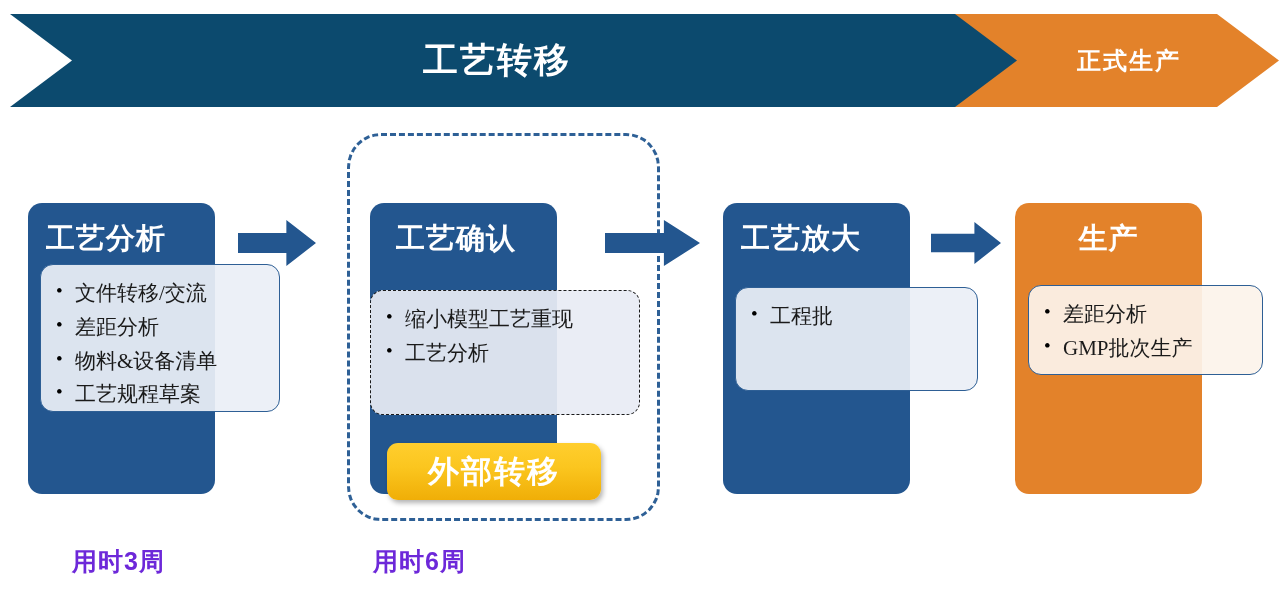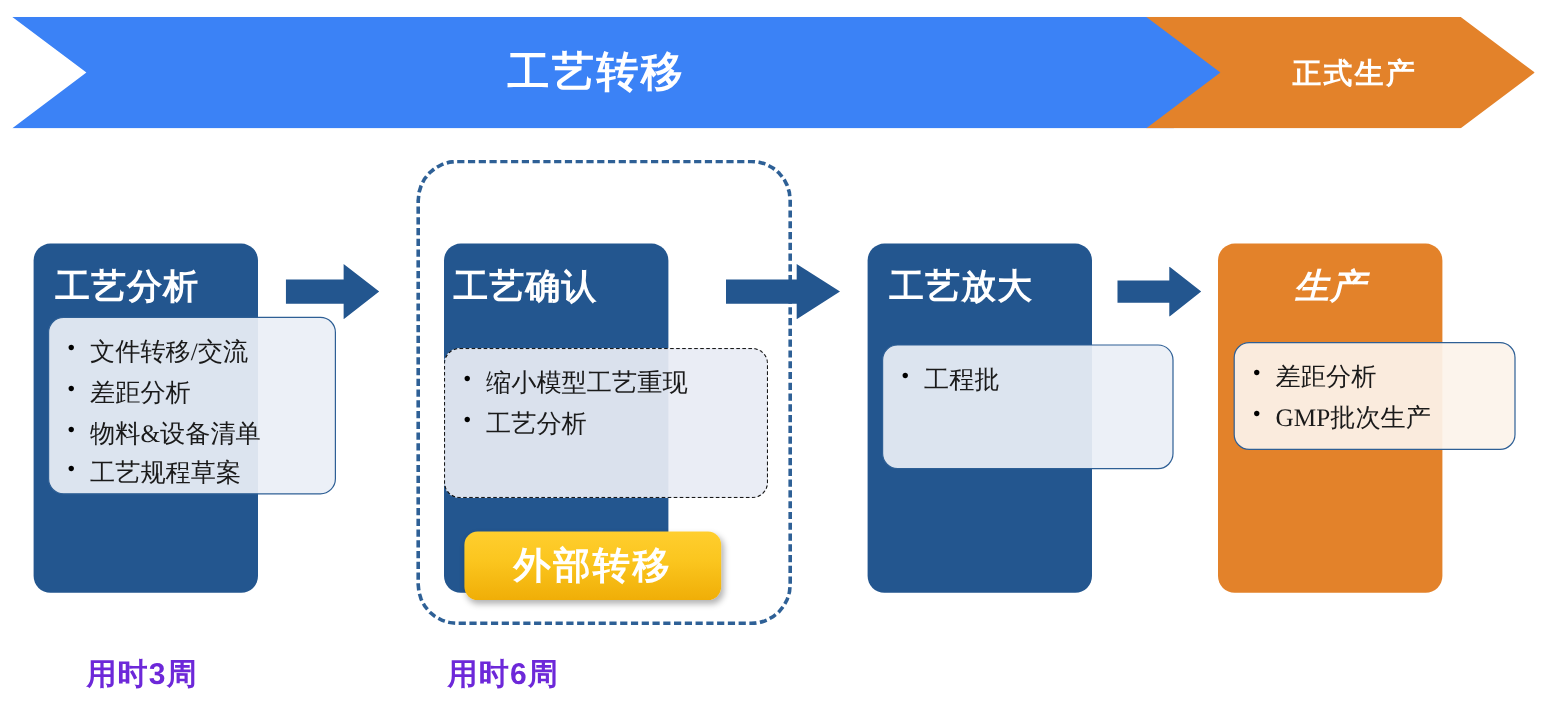--- a/index.html
+++ b/index.html
@@ -30,21 +30,21 @@
     justify-content: center;
     color: #ffffff;
     font-weight: bold;
     letter-spacing: 2px;
   }
   .banner-phase {
     left: 10px;
     top: 14px;
     width: 1030px;
     height: 93px;
-    background: #3b82f6;
+    background: #0c4a6e;
     -webkit-clip-path: polygon(0 0, calc(100% - 62px) 0, 100% 50%, calc(100% - 62px) 100%, 0 100%, 62px 50%);
     clip-path: polygon(0 0, calc(100% - 62px) 0, 100% 50%, calc(100% - 62px) 100%, 0 100%, 62px 50%);
     font-size: 35px;
   }
   .banner-phase .banner-text {
     transform: translateX(-28px);
   }
   .banner-prod {
     left: 955px;
     top: 14px;
@@ -91,23 +91,23 @@
     font-weight: bold;
     letter-spacing: 1px;
   }
 
   .card1 { left: 28px;  top: 203px; width: 187px; height: 291px; }
   .card2 { left: 370px; top: 203px; width: 187px; height: 291px; }
   .card3 { left: 723px; top: 203px; width: 187px; height: 291px; }
   .card4 { left: 1015px;top: 203px; width: 187px; height: 291px; }
 
   .card1 .card-title { text-align: left; padding-left: 18px; width: auto; }
-  .card2 .card-title { text-align: left; padding-left: 8px; width: auto; }
+  .card2 .card-title { text-align: left; padding-left: 26px; width: auto; }
   .card3 .card-title { text-align: left; padding-left: 18px; width: auto; }
-  .card4 .card-title { text-align: center; font-style: italic; }
+  .card4 .card-title { text-align: center; }
 
   
   .bullets {
     position: absolute;
     box-sizing: border-box;
     border: 1.4px solid #2E5F95;
     border-radius: 13px;
     padding: 14px 12px 10px 12px;
     background: rgba(255,255,255,0.86);
     font-size: 21px;

